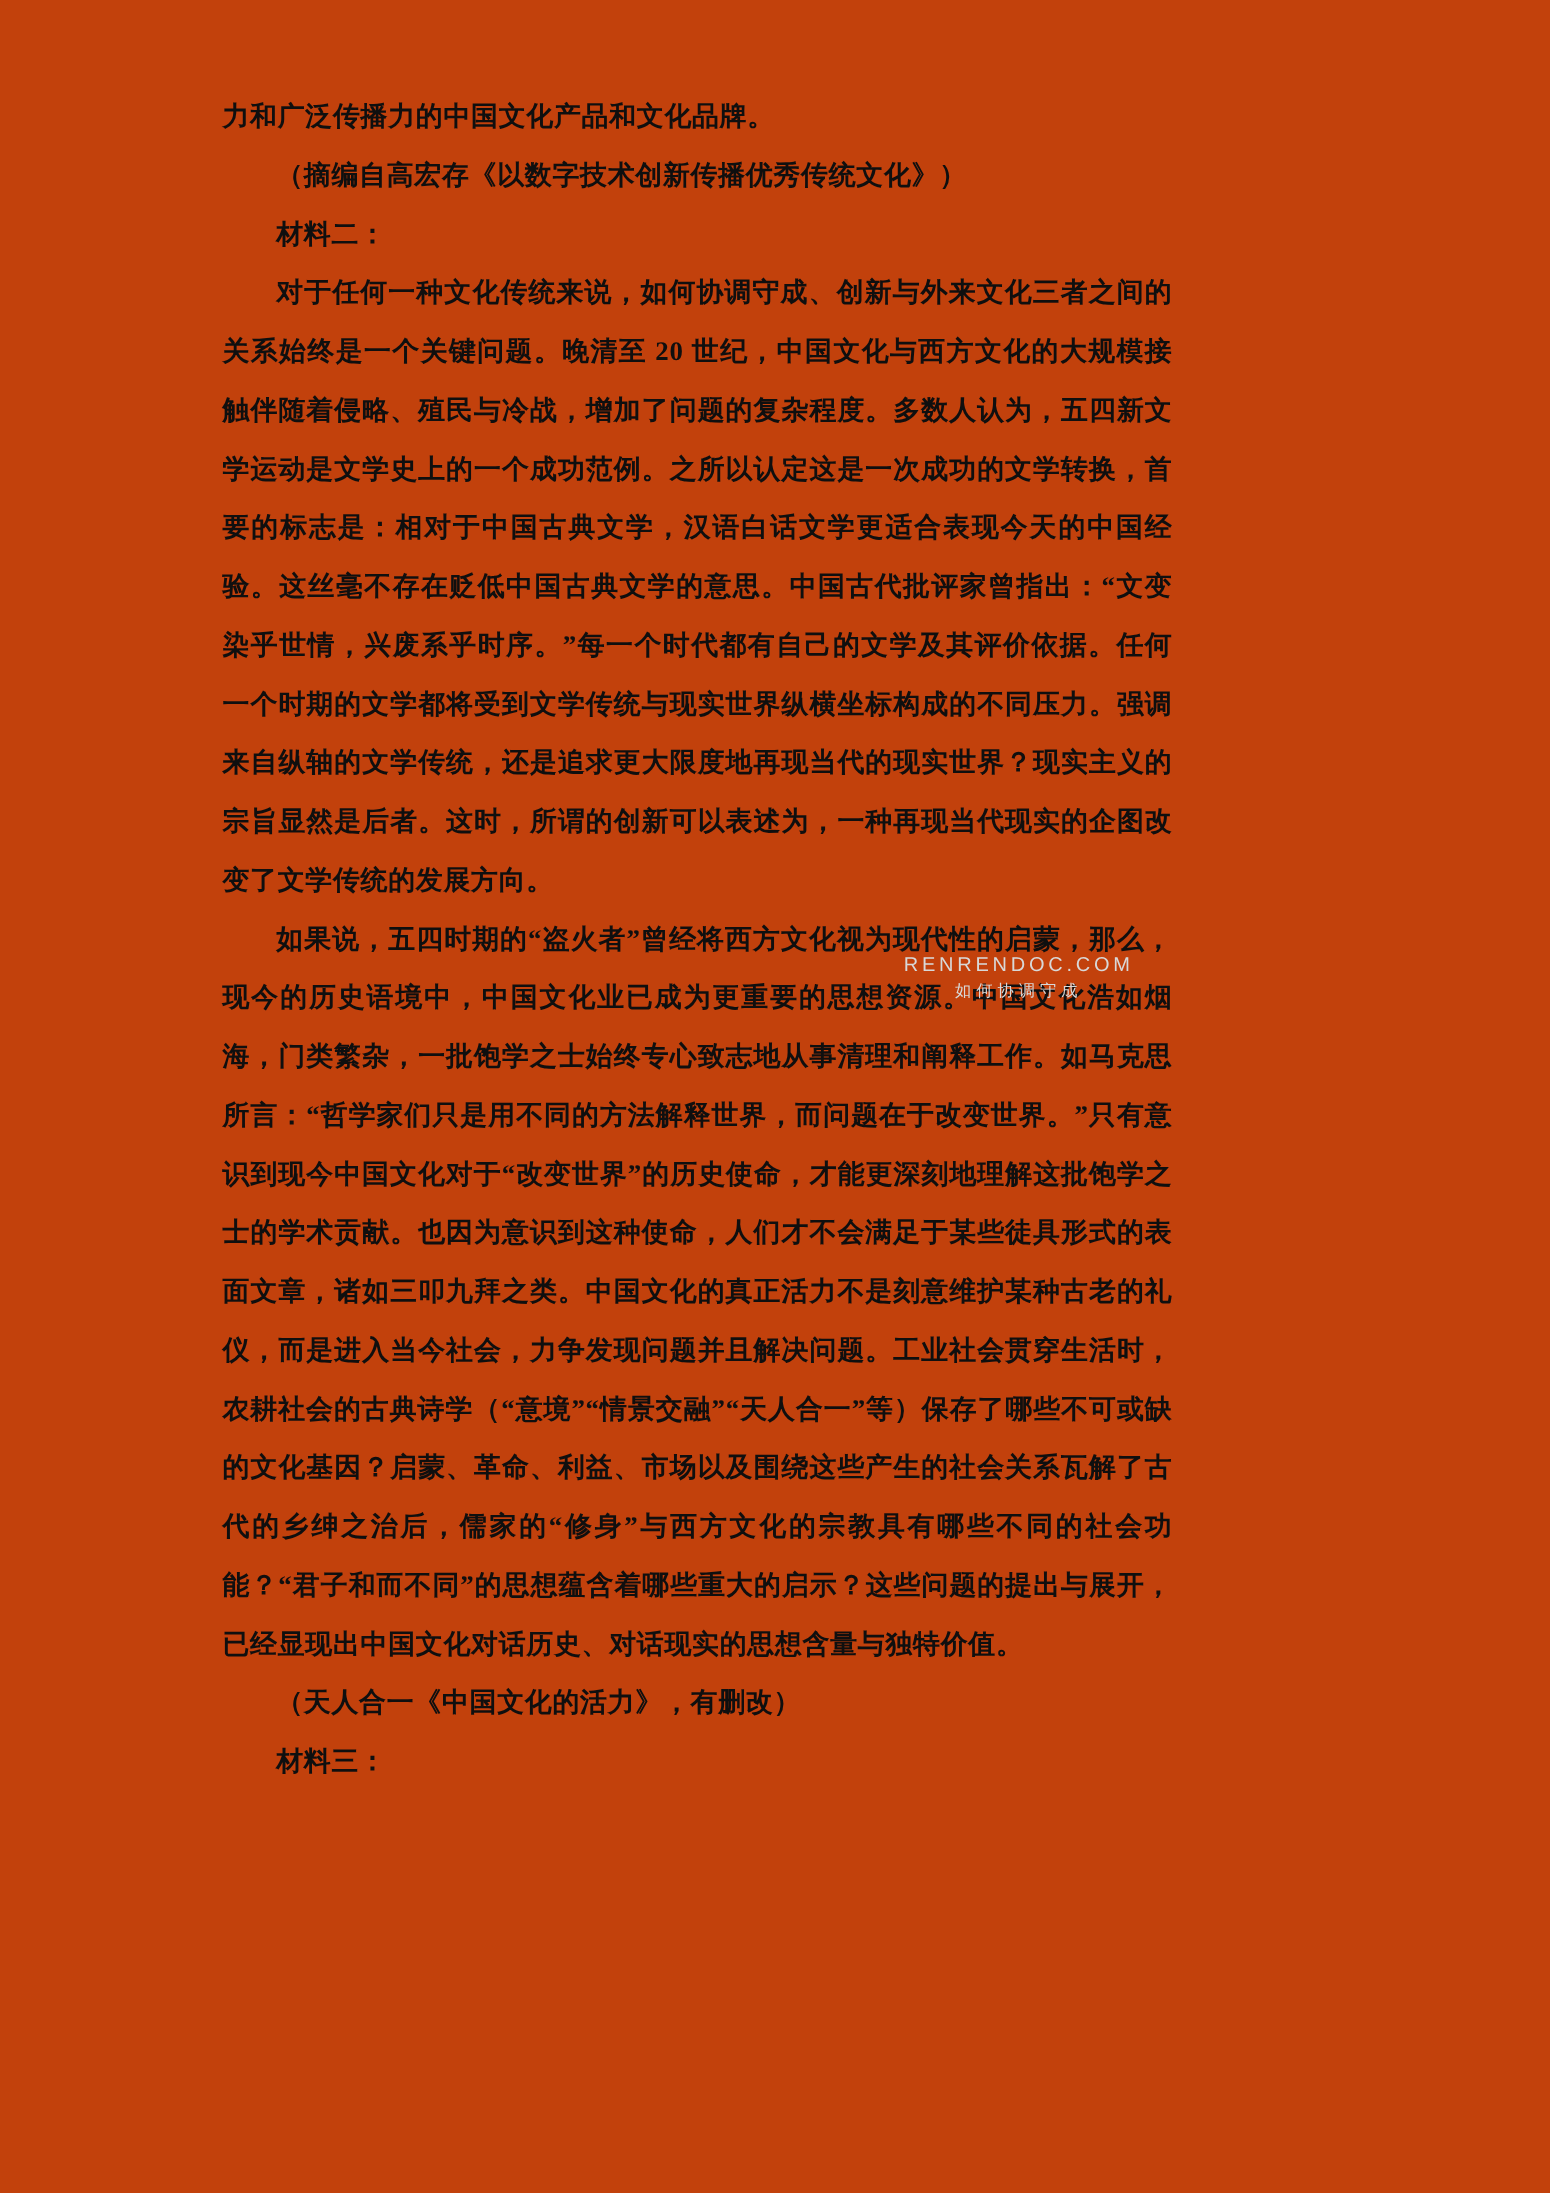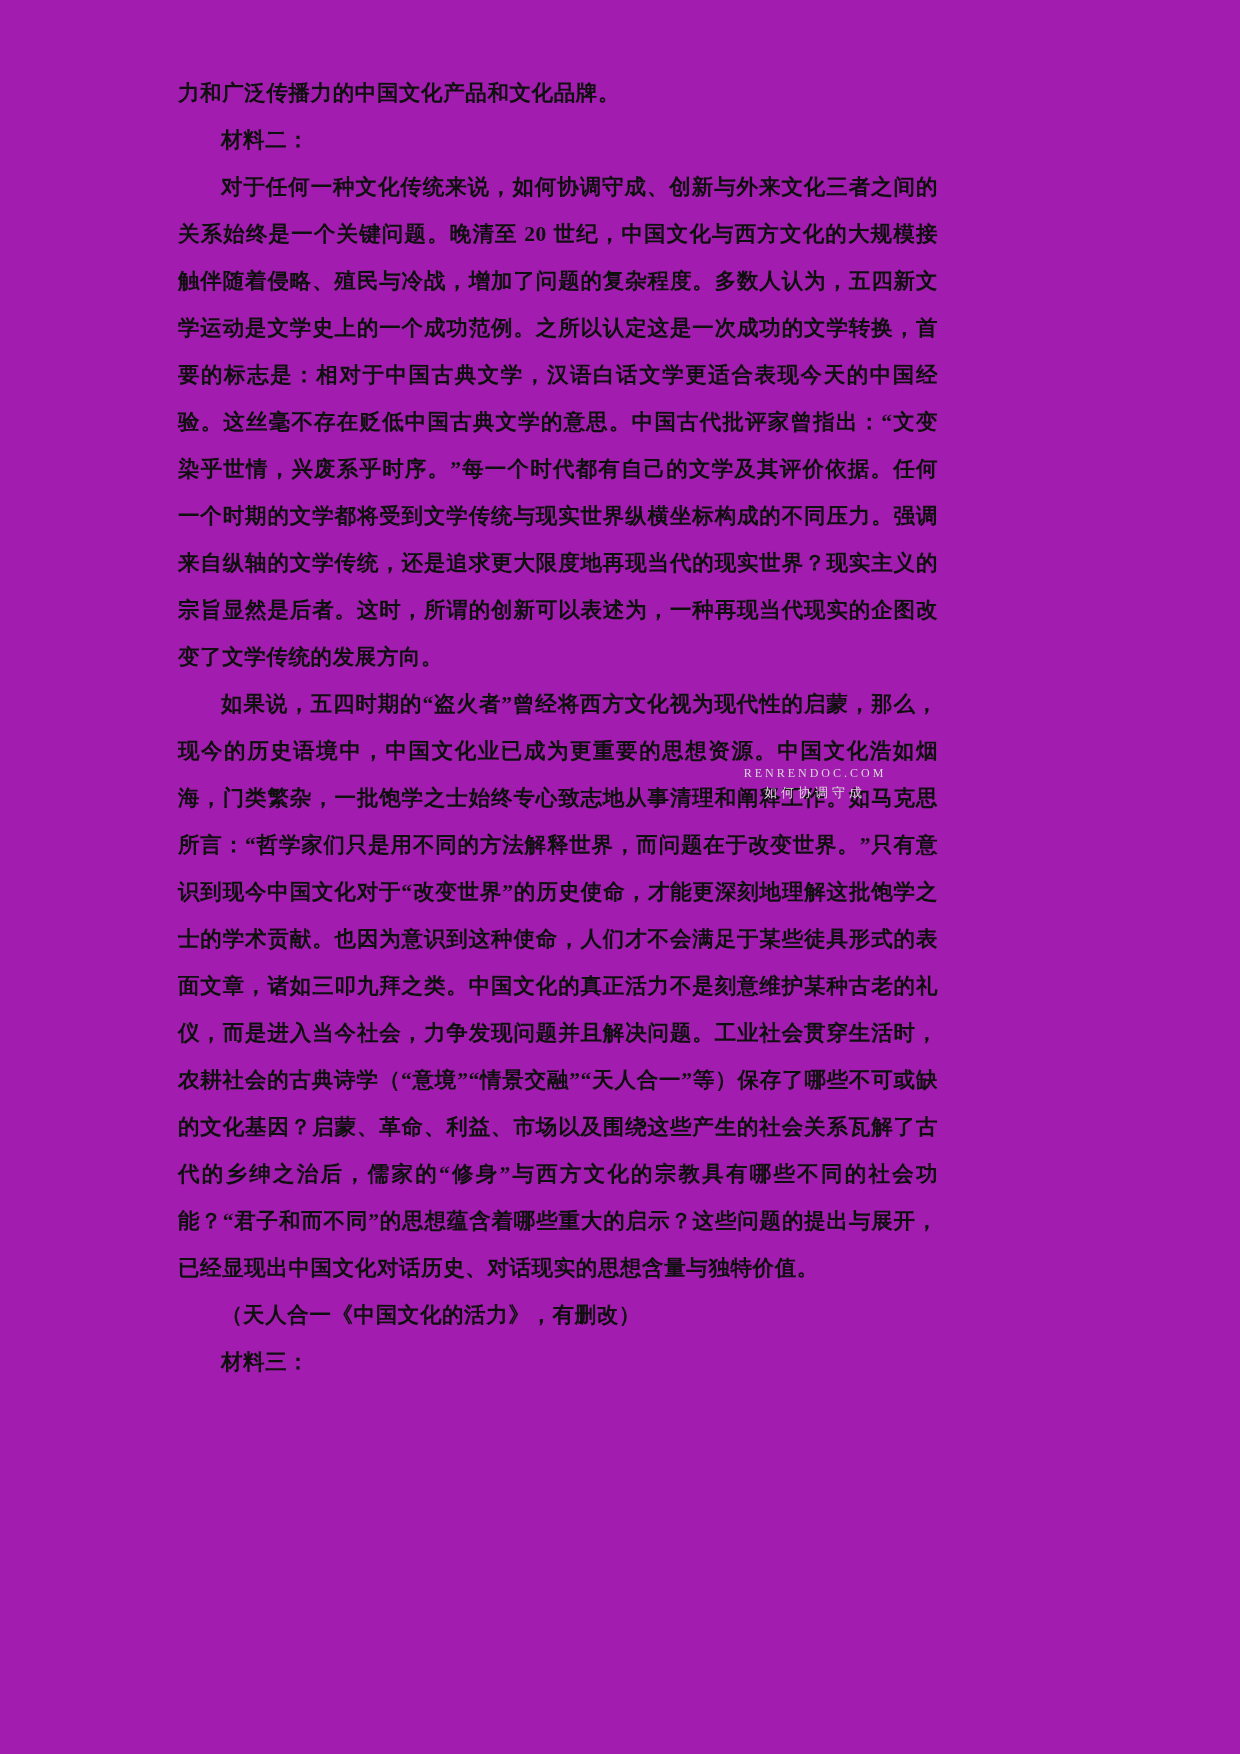--- a/index.html
+++ b/index.html
@@ -14,21 +14,21 @@
     font-family: "Liberation Serif", "DejaVu Serif", serif;
     color: #0f0f0f;
     overflow: hidden;
   }
   .page {
     position: absolute;
     left: 0;
     top: 0;
     width: 1240px;
     height: 1754px;
-    background: #a21caf;
+    background: #c2410c;
   }
   .content {
     position: absolute;
     left: 178px;
     top: 70px;
     width: 760px;
   }
   p {
     margin: 0;
     font-size: 21.5px;
@@ -56,39 +56,40 @@
   }
   .wm-main {
     font-size: 37px;
     color: #d8d8d8;
     letter-spacing: 6px;
     font-weight: 700;
     line-height: 42px;
     font-family: "Liberation Serif", serif;
   }
   .wm-sub {
-    font-size: 12px;
+    font-size: 16px;
     color: #d8d8d8;
     letter-spacing: 3px;
     line-height: 20px;
-    font-family: Liberation Serif, serif;
+    font-family: Liberation Sans, sans-serif;
   }
   .wm-sub2 {
     font-size: 13px;
     color: #d8d8d8;
     letter-spacing: 4px;
     line-height: 20px;
   }
 </style>
 </head>
 <body>
 
 <div class="page">
   <div class="content">
     <p class="first">力和广泛传播力的中国文化产品和文化品牌。</p>
+    <p class="indent">（摘编自高宏存《以数字技术创新传播优秀传统文化》）</p>
     <p class="indent">材料二：</p>
     <p class="indent">对于任何一种文化传统来说，如何协调守成、创新与外来文化三者之间的关系始终是一个关键问题。晚清至 20 世纪，中国文化与西方文化的大规模接触伴随着侵略、殖民与冷战，增加了问题的复杂程度。多数人认为，五四新文学运动是文学史上的一个成功范例。之所以认定这是一次成功的文学转换，首要的标志是：相对于中国古典文学，汉语白话文学更适合表现今天的中国经验。这丝毫不存在贬低中国古典文学的意思。中国古代批评家曾指出：“文变染乎世情，兴废系乎时序。”每一个时代都有自己的文学及其评价依据。任何一个时期的文学都将受到文学传统与现实世界纵横坐标构成的不同压力。强调来自纵轴的文学传统，还是追求更大限度地再现当代的现实世界？现实主义的宗旨显然是后者。这时，所谓的创新可以表述为，一种再现当代现实的企图改变了文学传统的发展方向。</p>
     <p class="indent">如果说，五四时期的“盗火者”曾经将西方文化视为现代性的启蒙，那么，现今的历史语境中，中国文化业已成为更重要的思想资源。中国文化浩如烟海，门类繁杂，一批饱学之士始终专心致志地从事清理和阐释工作。如马克思所言：“哲学家们只是用不同的方法解释世界，而问题在于改变世界。”只有意识到现今中国文化对于“改变世界”的历史使命，才能更深刻地理解这批饱学之士的学术贡献。也因为意识到这种使命，人们才不会满足于某些徒具形式的表面文章，诸如三叩九拜之类。中国文化的真正活力不是刻意维护某种古老的礼仪，而是进入当今社会，力争发现问题并且解决问题。工业社会贯穿生活时，农耕社会的古典诗学（“意境”“情景交融”“天人合一”等）保存了哪些不可或缺的文化基因？启蒙、革命、利益、市场以及围绕这些产生的社会关系瓦解了古代的乡绅之治后，儒家的“修身”与西方文化的宗教具有哪些不同的社会功能？“君子和而不同”的思想蕴含着哪些重大的启示？这些问题的提出与展开，已经显现出中国文化对话历史、对话现实的思想含量与独特价值。</p>
     <p class="indent">（天人合一《中国文化的活力》，有删改）</p>
     <p class="indent">材料三：</p>
   </div>
 
   <div class="watermark">
     <div class="wm-sub">RENRENDOC.COM</div>
     <div class="wm-sub2">如何协调守成</div>

